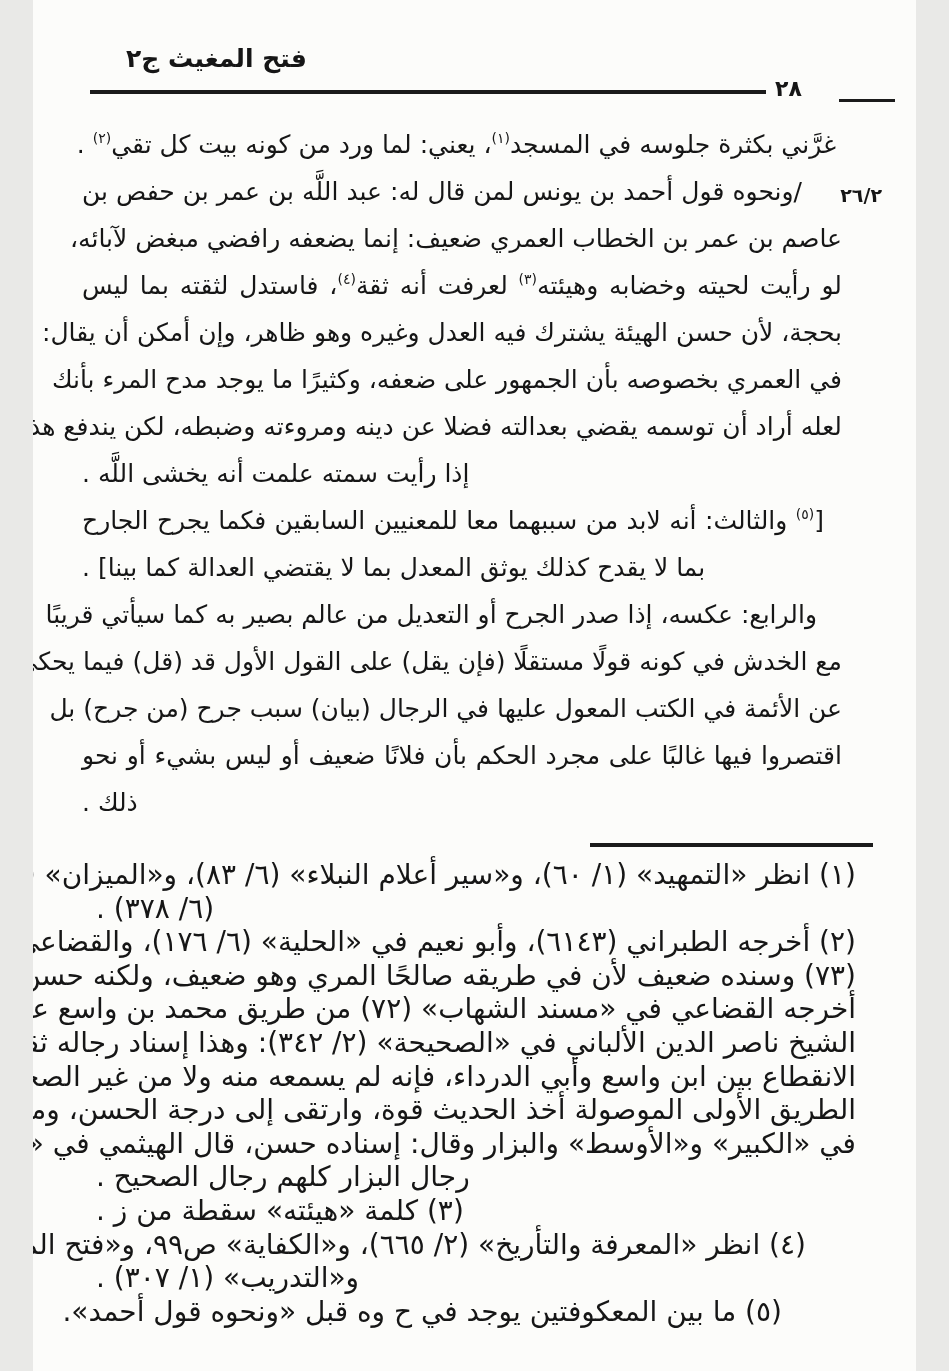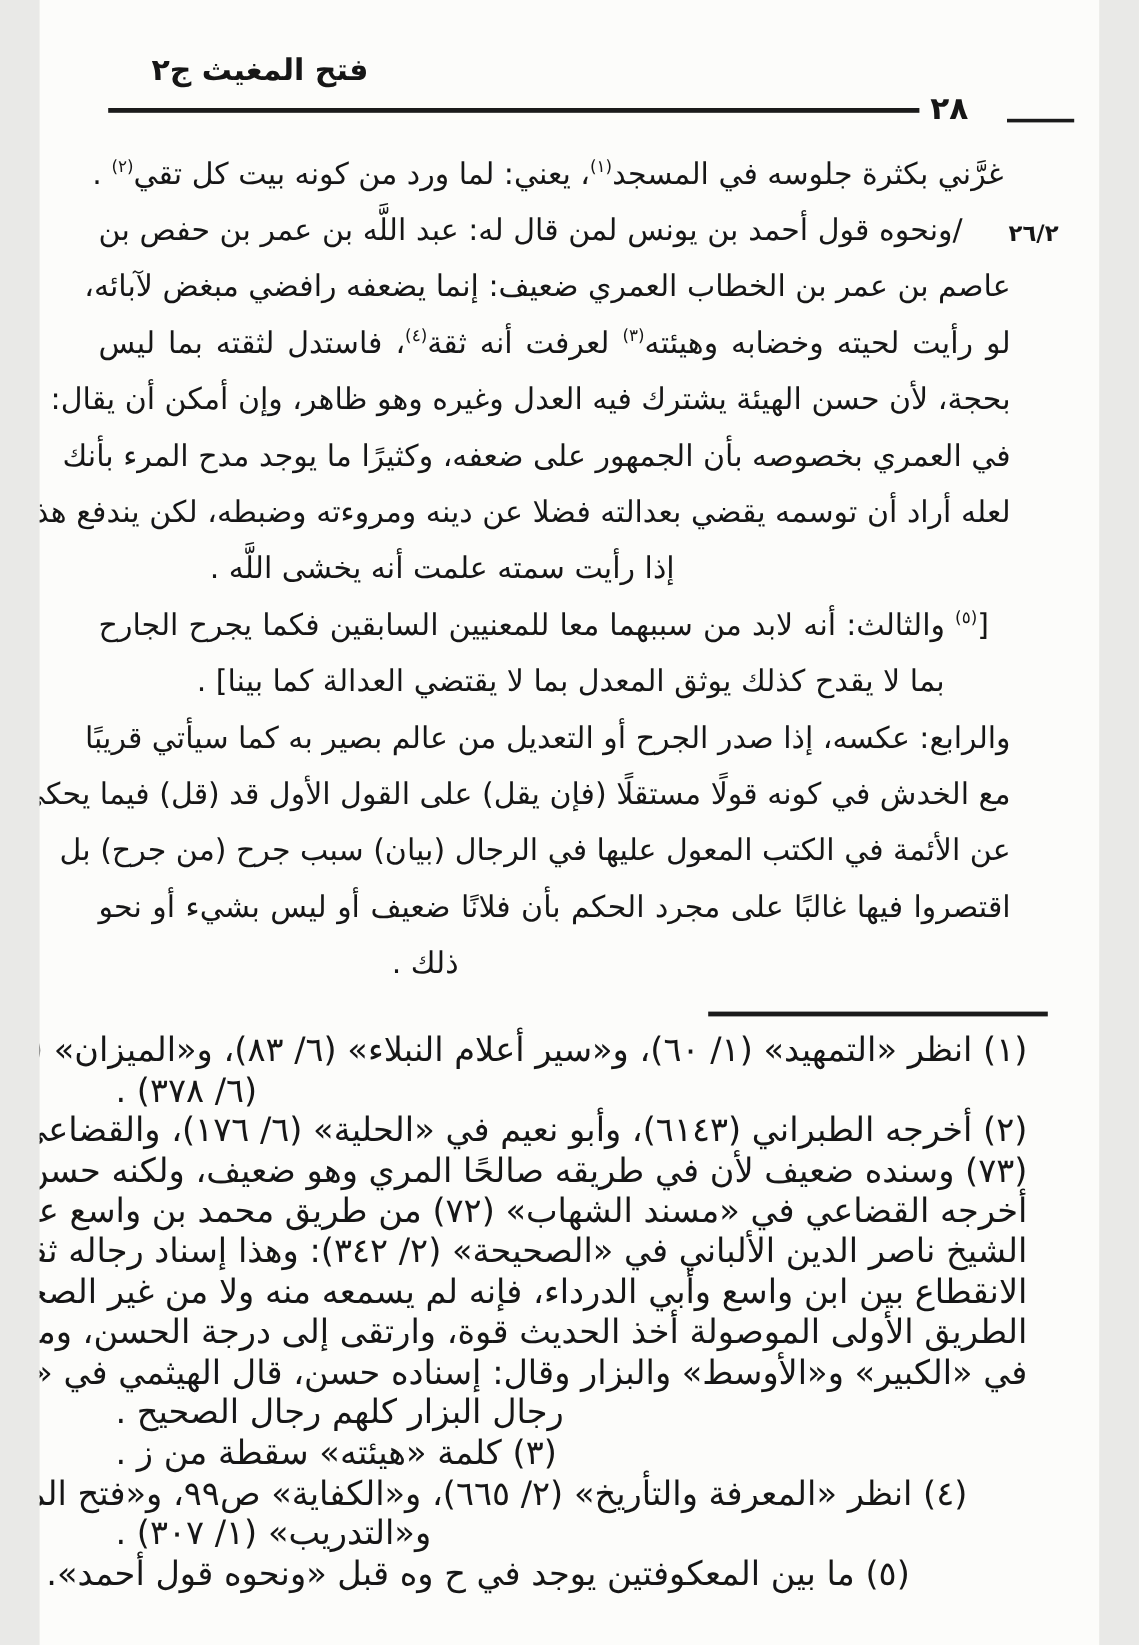--- a/index.html
+++ b/index.html
@@ -18,50 +18,50 @@
     position:absolute;left:93px;top:44px;
     font-size:25px;font-weight:bold;
     direction:rtl;white-space:nowrap;
   }
   .header-rule{
     position:absolute;left:57px;top:90px;
     width:676px;height:4px;background:#1b1b1b;
   }
   .page-number{
     position:absolute;left:742px;top:76px;
-    font-size:26px;font-weight:bold;letter-spacing:2px;
+    font-size:22px;font-weight:bold;letter-spacing:2px;
   }
   .page-number-dash{
     position:absolute;left:806px;top:99px;
     width:56px;height:3px;background:#1b1b1b;
   }
   .margin-note{
     position:absolute;right:34px;top:184px;
     font-size:19px;font-weight:bold;
   }
   
   .body-block{
     position:absolute;top:121px;right:74px;left:49px; 
     font-size:25px;line-height:47px;
   }
   .bl{
     direction:rtl;white-space:nowrap;height:47px;
-    text-align:right;
+    text-align:left;
   }
   .bl.just{
     text-align:justify;
     -moz-text-align-last:justify;
     text-align-last:justify;
     text-justify:inter-word;
   }
   .bl sup{
     font-size:14px;line-height:0;vertical-align:10px;
     letter-spacing:0;
   }
-  .mr6{margin-right:6px}.mr18{margin-right:18px}.mr25{}
+  .mr6{margin-right:6px}.mr18{margin-right:18px}.mr25{margin-right:25px}
   .mr40{margin-right:40px}.mr55{margin-right:55px}
   .mr280{margin-right:280px}.mr460{margin-right:460px}
   
   .footnote-separator{
     position:absolute;left:557px;top:843px;
     width:283px;height:4px;background:#1b1b1b;
   }
   .footnote-block{
     position:absolute;top:858px;right:60px;left:63px; 
     font-size:28px;line-height:33.6px;
@@ -69,21 +69,21 @@
   .fl{
     direction:rtl;white-space:nowrap;height:33.6px;
     text-align:left;
   }
   .fl.just{
     text-align:justify;
     -moz-text-align-last:justify;
     text-align-last:justify;
     text-justify:inter-word;
   }
-  .fmr50{margin-right:50px}.fmr90{margin-right:98px}.fmr95{margin-right:95px}
+  .fmr50{margin-right:50px}.fmr90{margin-right:74px}.fmr95{margin-right:95px}
   .fmr300{margin-right:300px}.fmr350{margin-right:350px}
 </style>
 </head>
 <body>
 
 <div class="page">
 
   <div class="header-title">فتح المغيث ج٢</div>
   <div class="header-rule"></div>
   <div class="page-number">٢٨</div>

